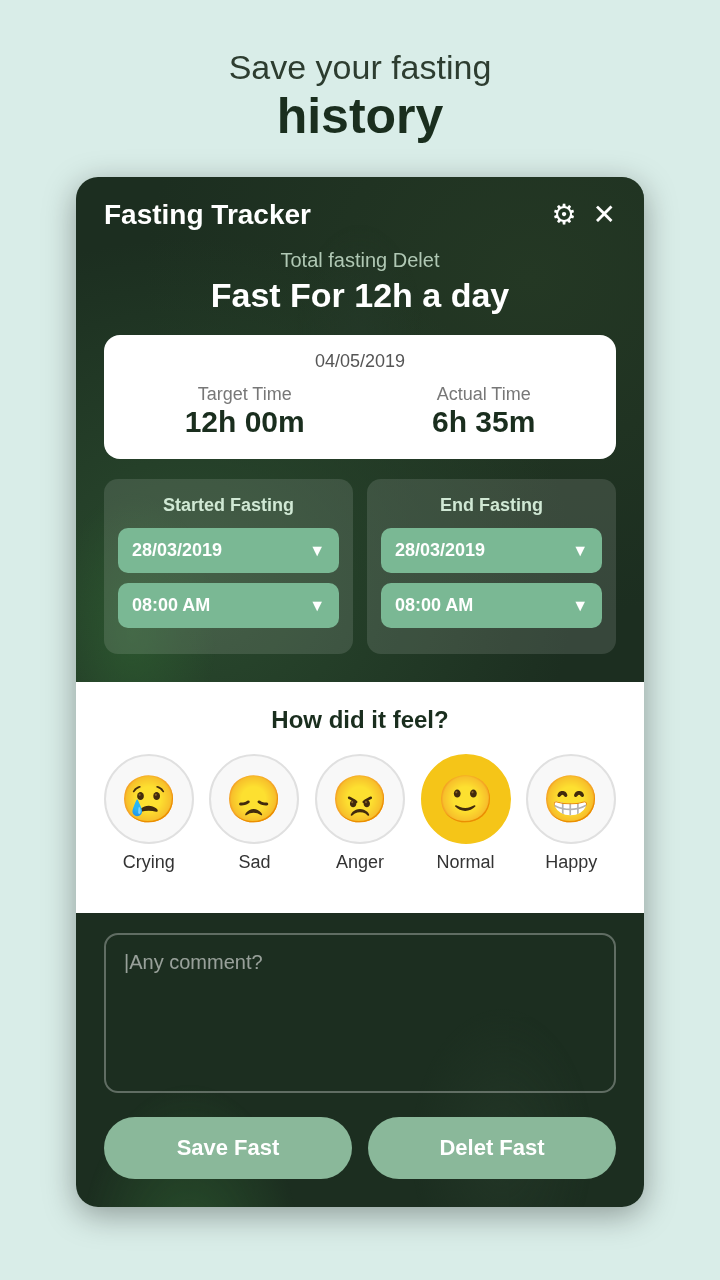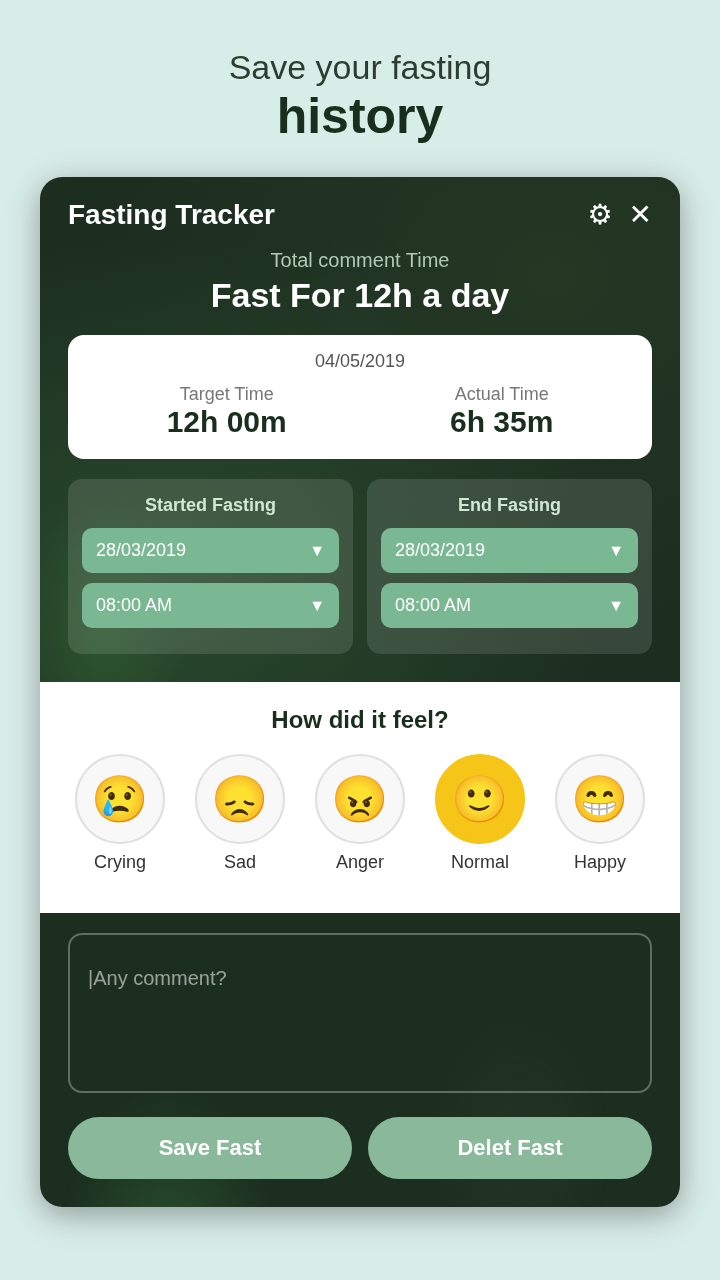--- a/index.html
+++ b/index.html
@@ -27,21 +27,21 @@
       font-weight: 400;
     }
 
     .page-header-title {
       font-size: 50px;
       color: #1a2e1e;
       font-weight: 800;
     }
 
     .card {
-      width: 640px;
+      width: 568px;
       border-radius: 22px;
       overflow: hidden;
       box-shadow: 0 8px 32px rgba(0,0,0,0.35);
       position: relative;
     }
 
     
     .card-dark {
       background: #1c2e20;
       position: relative;
@@ -195,21 +195,21 @@
       display: flex;
       justify-content: space-between;
       align-items: center;
       margin-bottom: 10px;
       cursor: pointer;
     }
 
     .dropdown-field-text {
       color: #ffffff;
       font-size: 18px;
-      font-weight: 400;
+      font-weight: 700;
     }
 
     .dropdown-arrow {
       color: #ffffff;
       font-size: 16px;
     }
 
     
     .feeling-section {
       background: #ffffff;
@@ -285,21 +285,21 @@
         radial-gradient(ellipse 160px 260px at 20% 120%, #2d5a30 0%, transparent 70%),
         radial-gradient(ellipse 130px 200px at 75% 80%, #243828 0%, transparent 70%);
       opacity: 0.8;
     }
 
     .comment-input {
       width: 100%;
       background: transparent;
       border: 2px solid rgba(255,255,255,0.3);
       border-radius: 14px;
-      padding: 32px 18px;
+      padding: 16px 18px;
       color: #ffffff;
       font-size: 20px;
       min-height: 160px;
       resize: none;
       outline: none;
       position: relative;
       z-index: 2;
       font-family: inherit;
     }
 
@@ -351,21 +351,21 @@
     <div class="card-dark-header">
       <div class="tracker-title-row">
         <span class="tracker-title">Fasting Tracker</span>
         <div class="icon-row">
           <button class="icon-btn">⚙</button>
           <button class="icon-btn">✕</button>
         </div>
       </div>
 
       <div class="fasting-info">
-        <div class="fasting-info-label">Total comment Time</div>
+        <div class="fasting-info-label">Total fasting Delet</div>
         <div class="fasting-info-value">Fast For 12h a day</div>
       </div>
 
       <div class="summary-card">
         <div class="summary-date">04/05/2019</div>
         <div class="summary-times">
           <div class="summary-time-block">
             <div class="summary-time-label">Target Time</div>
             <div class="summary-time-value">12h 00m</div>
           </div>

